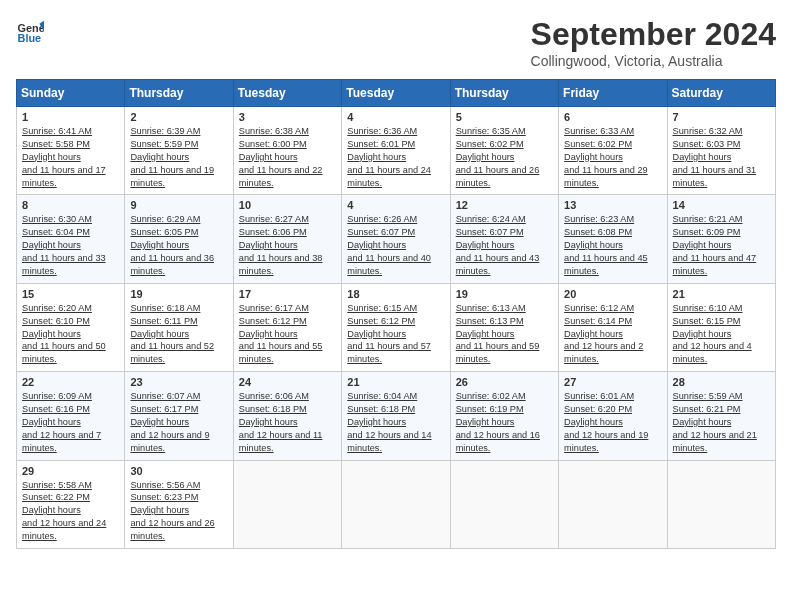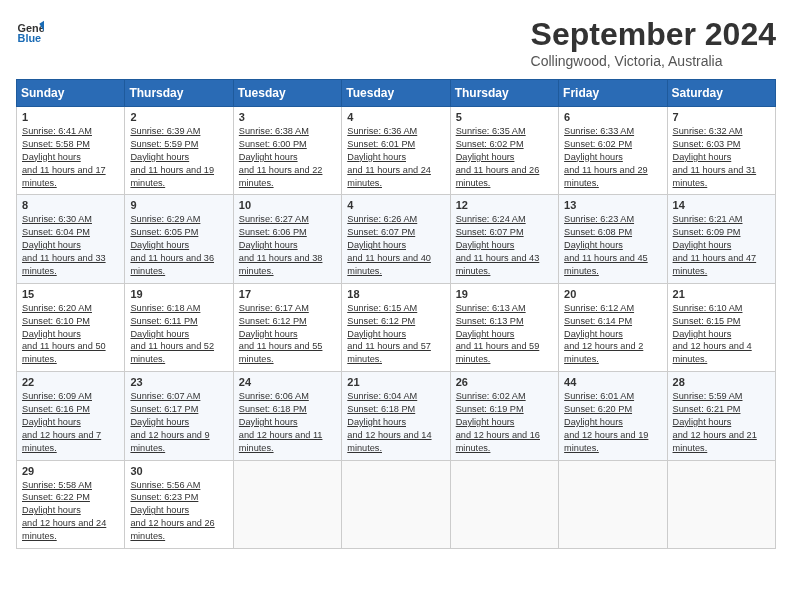--- a/index.html
+++ b/index.html
@@ -135,21 +135,21 @@
         <td><span class="day-num">19</span><span class="cell-text">Sunrise: 6:13 AM<br>Sunset: 6:13 PM<br>Daylight hours<br>and 11 hours and 59 minutes.</span></td>
         <td><span class="day-num">20</span><span class="cell-text">Sunrise: 6:12 AM<br>Sunset: 6:14 PM<br>Daylight hours<br>and 12 hours and 2 minutes.</span></td>
         <td><span class="day-num">21</span><span class="cell-text">Sunrise: 6:10 AM<br>Sunset: 6:15 PM<br>Daylight hours<br>and 12 hours and 4 minutes.</span></td>
       </tr>
       <tr>
         <td><span class="day-num">22</span><span class="cell-text">Sunrise: 6:09 AM<br>Sunset: 6:16 PM<br>Daylight hours<br>and 12 hours and 7 minutes.</span></td>
         <td><span class="day-num">23</span><span class="cell-text">Sunrise: 6:07 AM<br>Sunset: 6:17 PM<br>Daylight hours<br>and 12 hours and 9 minutes.</span></td>
         <td><span class="day-num">24</span><span class="cell-text">Sunrise: 6:06 AM<br>Sunset: 6:18 PM<br>Daylight hours<br>and 12 hours and 11 minutes.</span></td>
         <td><span class="day-num">21</span><span class="cell-text">Sunrise: 6:04 AM<br>Sunset: 6:18 PM<br>Daylight hours<br>and 12 hours and 14 minutes.</span></td>
         <td><span class="day-num">26</span><span class="cell-text">Sunrise: 6:02 AM<br>Sunset: 6:19 PM<br>Daylight hours<br>and 12 hours and 16 minutes.</span></td>
-        <td><span class="day-num">44</span><span class="cell-text">Sunrise: 6:01 AM<br>Sunset: 6:20 PM<br>Daylight hours<br>and 12 hours and 19 minutes.</span></td>
+        <td><span class="day-num">27</span><span class="cell-text">Sunrise: 6:01 AM<br>Sunset: 6:20 PM<br>Daylight hours<br>and 12 hours and 19 minutes.</span></td>
         <td><span class="day-num">28</span><span class="cell-text">Sunrise: 5:59 AM<br>Sunset: 6:21 PM<br>Daylight hours<br>and 12 hours and 21 minutes.</span></td>
       </tr>
       <tr>
         <td><span class="day-num">29</span><span class="cell-text">Sunrise: 5:58 AM<br>Sunset: 6:22 PM<br>Daylight hours<br>and 12 hours and 24 minutes.</span></td>
         <td><span class="day-num">30</span><span class="cell-text">Sunrise: 5:56 AM<br>Sunset: 6:23 PM<br>Daylight hours<br>and 12 hours and 26 minutes.</span></td>
         <td class="empty"></td>
         <td class="empty"></td>
         <td class="empty"></td>
         <td class="empty"></td>
         <td class="empty"></td>

